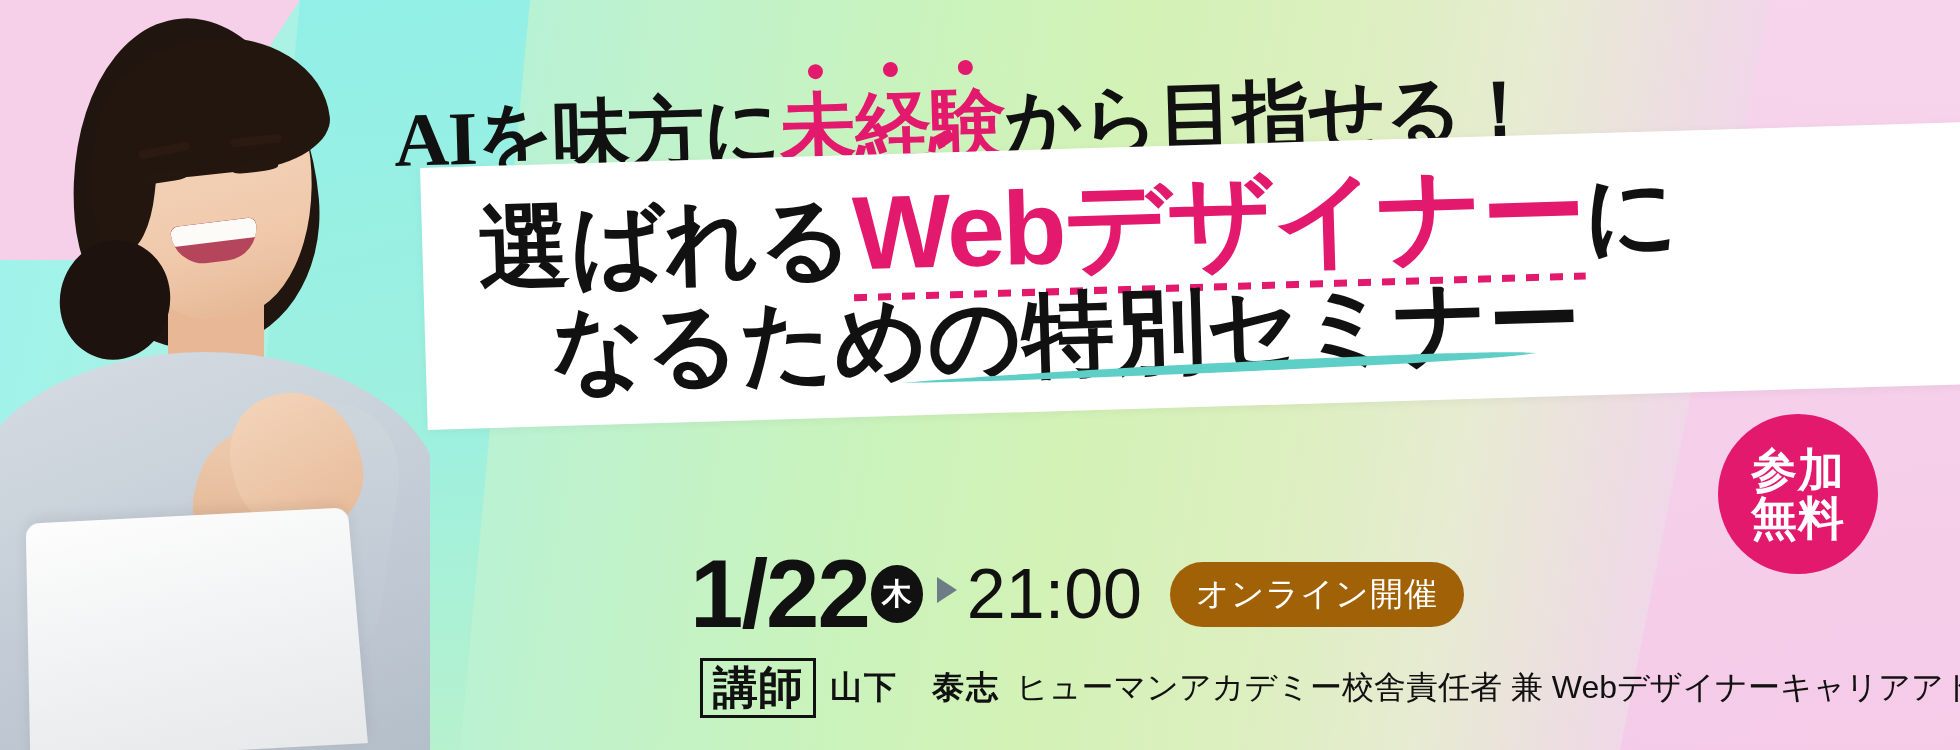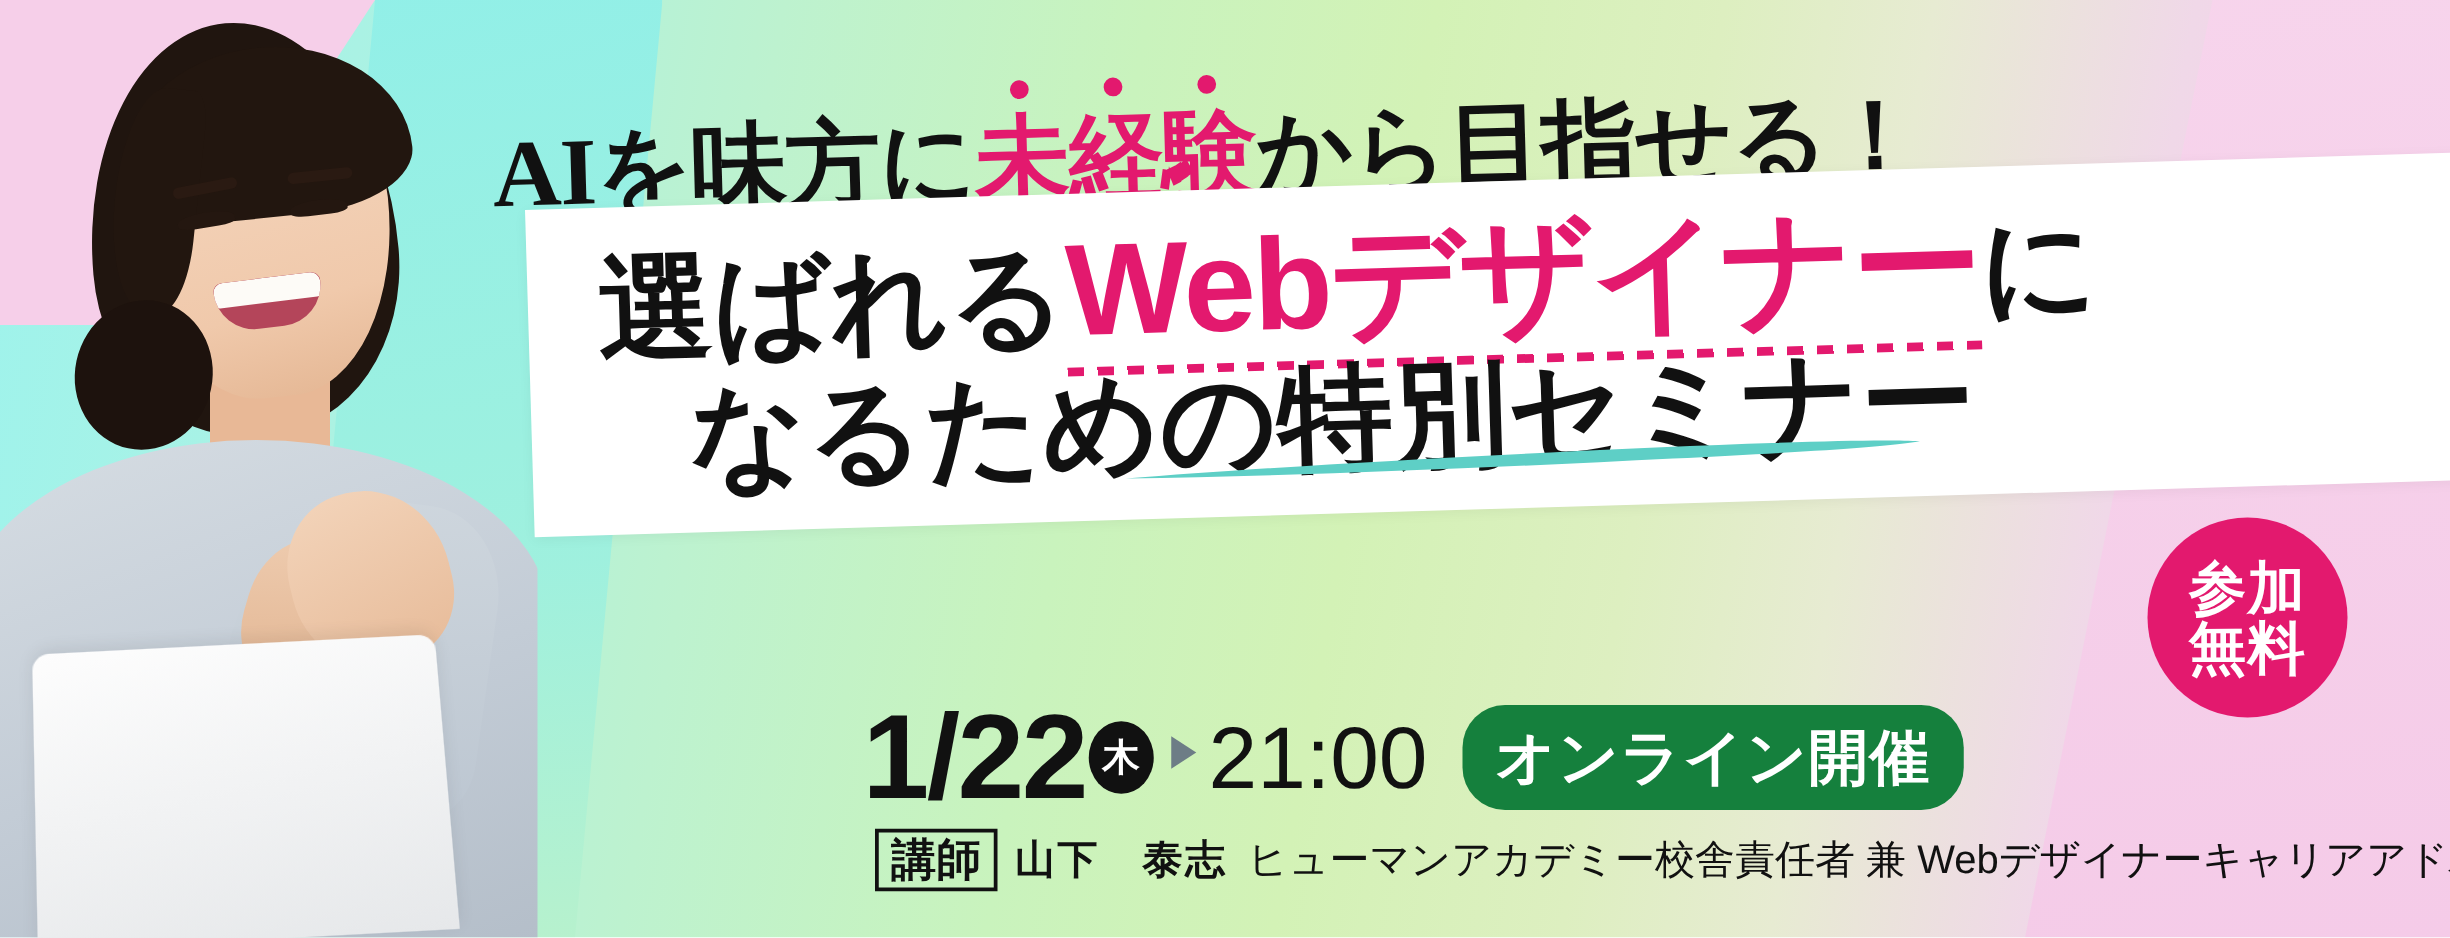--- a/index.html
+++ b/index.html
@@ -195,21 +195,21 @@
     font-size:92px;font-weight:700;color:#111;line-height:1;
     font-family:"Liberation Serif","DejaVu Serif",serif;
   }
   .brush-ul{
     position:absolute;left:472px;top:214px;width:640px;height:18px;
   }
 
   
   .daterow{
     position:absolute;left:690px;top:548px;height:92px;
-    display:flex;align-items:center;gap:0;white-space:nowrap;margin-top:12px;
+    display:flex;align-items:center;gap:0;white-space:nowrap;
   }
   .big-date{
     font-size:96px;font-weight:700;color:#111;line-height:1;
     letter-spacing:-2px;
     font-family:"Liberation Sans","DejaVu Sans",sans-serif;
   }
   .dow{
     display:inline-flex;align-items:center;justify-content:center;
     width:52px;height:58px;border-radius:50%;background:#111;color:#fff;
     font-size:30px;font-weight:700;margin:0 4px 0 2px;
@@ -221,42 +221,42 @@
     font-family:"Liberation Sans","DejaVu Sans",sans-serif;
   }
   .tri{
     display:inline-block;width:0;height:0;margin:0 10px 8px 10px;
     border-left:20px solid #6d7d86;
     border-top:13px solid transparent;
     border-bottom:13px solid transparent;
   }
   .online-pill{
     display:inline-flex;align-items:center;justify-content:center;
-    margin-left:28px;padding:10px 26px;border-radius:34px;background:#15803d;
-    color:#fff;font-size:48px;font-weight:700;letter-spacing:1px;
+    margin-left:28px;padding:10px 26px;border-radius:34px;background:#a16207;
+    color:#fff;font-size:33px;font-weight:400;letter-spacing:1px;
     font-family:"Liberation Sans","DejaVu Sans",sans-serif;
   }
 
   
   .free-badge{
     position:absolute;left:1718px;top:414px;width:160px;height:160px;
     border-radius:50%;background:#e3196e;color:#fff;
     display:flex;flex-direction:column;align-items:center;justify-content:center;
     line-height:1.05;
     font-family:"Liberation Sans","DejaVu Sans",sans-serif;
   }
   .free-badge b{font-size:46px;font-weight:700;display:block;letter-spacing:1px;}
 
   
   .instructor{
     position:absolute;left:700px;top:660px;height:56px;
     display:flex;align-items:center;white-space:nowrap;
   }
   .ins-box{
-    border:3px solid #111;color:#111;font-size:36px;font-weight:700;
+    border:3px solid #111;color:#111;font-size:45px;font-weight:700;
     padding:2px 10px;line-height:1.1;margin-right:14px;
     font-family:"Liberation Sans","DejaVu Sans",sans-serif;
   }
   .ins-name{
     font-size:32px;font-weight:700;color:#111;margin-right:16px;letter-spacing:2px;
     font-family:"Liberation Sans","DejaVu Sans",sans-serif;
   }
   .ins-role{
     font-size:32px;font-weight:500;color:#111;letter-spacing:0px;
     font-family:"Liberation Sans","DejaVu Sans",sans-serif;

